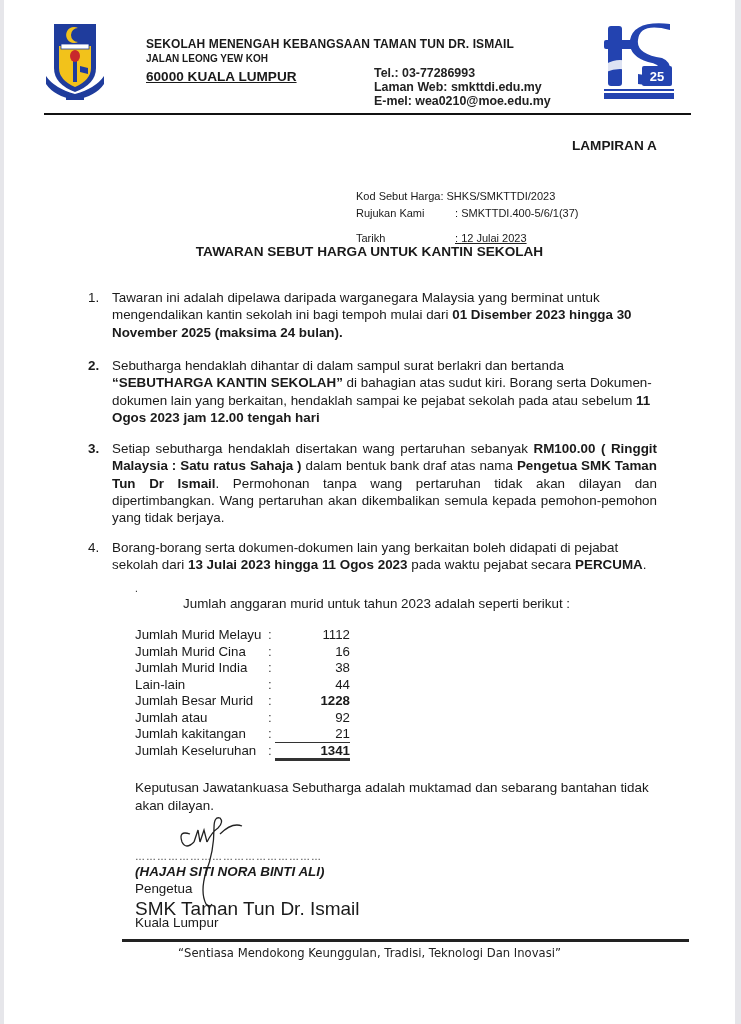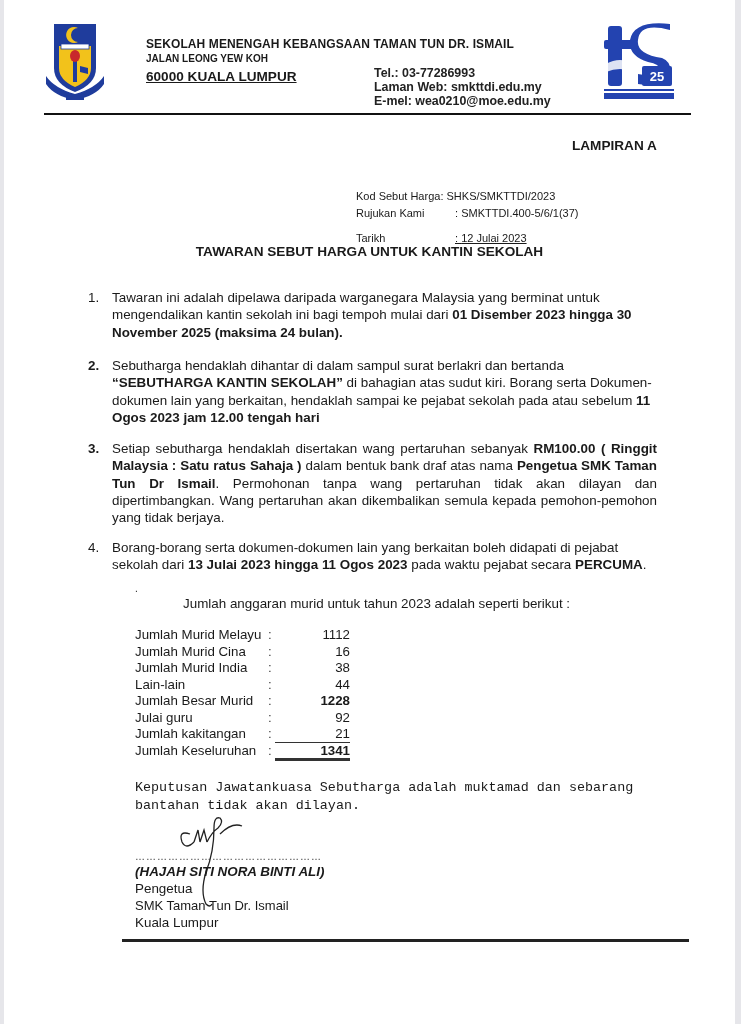--- a/index.html
+++ b/index.html
@@ -48,27 +48,27 @@
 
   .stats { left: 131px; top: 627px; font-size: 13.3px; }
   .stat-row { position: relative; height: 16.5px; width: 215px; }
   .stat-label { position: absolute; left: 0; top: 0; }
   .stat-colon { position: absolute; left: 133px; top: 0; color: #444; }
   .stat-val { position: absolute; right: 0; top: 0; text-align: right; }
   .stat-row.bold .stat-val { font-weight: bold; }
   .u1 { position: absolute; left: 140px; right: 0; top: 15.5px; height: 1px; background: #333; }
   .u2 { position: absolute; left: 140px; right: 0; top: 15.5px; height: 1px; background: #333; border-bottom: 1px solid #333; padding-bottom: 1px; }
 
-  .keputusan { left: 131px; top: 779px; width: 540px; font-size: 13.4px; line-height: 17.5px; font-family: Liberation Mono, monospace; }
+  .keputusan { left: 131px; top: 779px; width: 540px; font-size: 13.4px; line-height: 17.5px; }
 
   .sig { left: 172px; top: 812px; width: 80px; height: 100px; }
   .dots-line { left: 131px; top: 851px; font-size: 10px; letter-spacing: 1px; color: #333; }
   .signame { left: 131px; top: 864px; font-size: 13.4px; font-weight: bold; font-style: italic; }
   .sigrole { left: 131px; top: 881px; font-size: 13.4px; }
-  .sigschool { left: 131px; top: 898px; font-size: 13px; }
+  .sigschool { left: 131px; top: 898px; font-size: 19px; }
   .sigcity { left: 131px; top: 915px; font-size: 13.4px; }
 
   .rule-bottom { left: 118px; top: 939px; width: 567px; height: 3px; background: #222; }
   .motto { left: 0; width: 731px; text-align: center; top: 946px; font-size: 11.6px; font-family: "DejaVu Sans", sans-serif; color: #222; }
 </style>
 </head>
 <body>
 
 <div class="page">
 
@@ -162,21 +162,21 @@
         <span class="stat-label">Lain-lain</span>
         <span class="stat-colon">:</span>
         <span class="stat-val">44</span>
       </div>
       <div class="stat-row bold">
         <span class="stat-label">Jumlah Besar  Murid</span>
         <span class="stat-colon">:</span>
         <span class="stat-val">1228</span>
       </div>
       <div class="stat-row">
-        <span class="stat-label">Julai guru</span>
+        <span class="stat-label">Jumlah atau</span>
         <span class="stat-colon">:</span>
         <span class="stat-val">92</span>
       </div>
       <div class="stat-row">
         <span class="stat-label">Jumlah kakitangan</span>
         <span class="stat-colon">:</span>
         <span class="stat-val">21</span>
         <div class="u1"></div>
       </div>
       <div class="stat-row bold">
@@ -198,13 +198,14 @@
     </svg>
   </div>
 
   <div class="abs dots-line">……………………………………………</div>
   <div class="abs signame">(HAJAH SITI NORA BINTI ALI)</div>
   <div class="abs sigrole">Pengetua</div>
   <div class="abs sigschool">SMK Taman Tun Dr. Ismail</div>
   <div class="abs sigcity">Kuala Lumpur</div>
 
   <div class="abs rule-bottom"></div>
+  <div class="abs motto">“Sentiasa Mendokong Keunggulan, Tradisi, Teknologi Dan Inovasi”</div>
 </div>
 
 </body></html>

